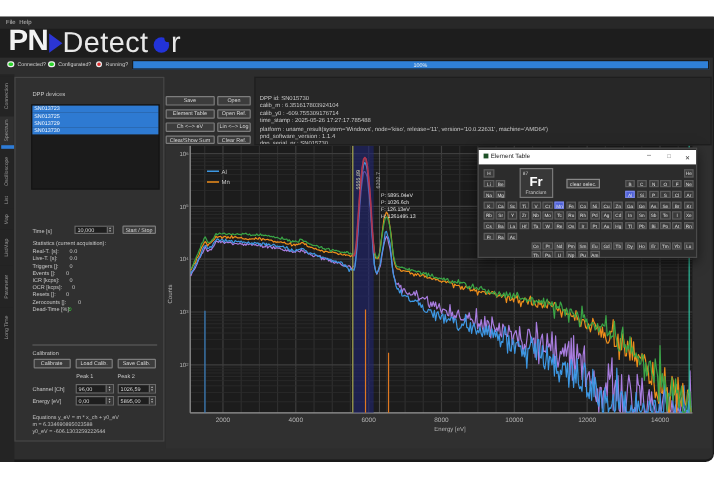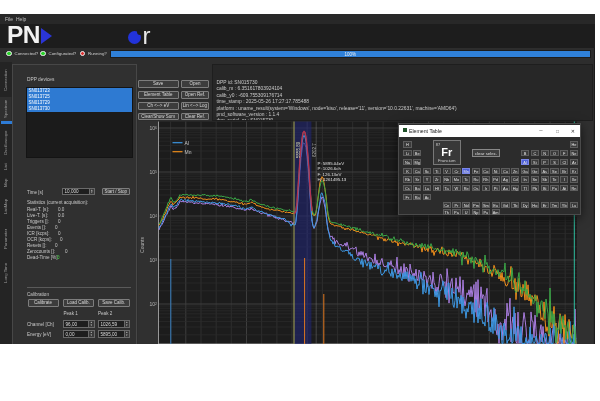--- a/index.html
+++ b/index.html
@@ -1,25 +1,26 @@
 <!DOCTYPE html>
 <html><head><meta charset="utf-8">
 <style>
 * { margin:0; padding:0; }
 html,body { width:600px; height:401px; background:#fff; font-family:"Liberation Sans", sans-serif; overflow:hidden; }
 </style></head>
 <body>
-<div style="position:relative;width:600px;height:344px;background:#fff;overflow:hidden">
+<div style="position:relative;width:600px;height:401px;background:#fff;overflow:hidden">
 <div style="position:absolute;left:0;top:14px;width:594.5px;height:371px;background:#2d2d2d;border-right:1.5px solid #1a1a1a;border-bottom:2px solid #191919;border-radius:0 0 7px 7px;box-sizing:border-box"></div>
 <div style="position:absolute;left:0;top:14px;width:594.5px;height:33.5px;background:#1d1d1d"></div>
 <div style="position:absolute;left:0;top:14px;width:594.5px;height:9.5px;background:#282828"></div>
 <div style="position:absolute;left:5px;top:16px;font-size:5px;color:#c0c0c0">File</div>
 <div style="position:absolute;left:16px;top:16px;font-size:5px;color:#c0c0c0">Help</div>
 <div style="position:absolute;left:7px;top:23px;font-size:24.5px;font-weight:bold;color:#f2f2f2;letter-spacing:-0.5px;line-height:24px">PN</div>
 <div style="position:absolute;left:40.5px;top:27.5px;width:0;height:0;border-top:8px solid transparent;border-bottom:8px solid transparent;border-left:11.5px solid #2b35d5"></div>
+<div style="position:absolute;left:52px;top:23.5px;font-size:24px;font-weight:300;color:#e8e8e8;line-height:24px;letter-spacing:0.4px">Detect</div>
 <div style="position:absolute;left:127.8px;top:30.5px;width:13px;height:13px;background:#2233d9;border-radius:50%"></div>
 <div style="position:absolute;left:136.8px;top:28.5px;width:6.5px;height:6.5px;background:#1d1d1d;border-radius:50%"></div>
 <div style="position:absolute;left:142.5px;top:23.5px;font-size:24px;font-weight:300;color:#e8e8e8;line-height:24px">r</div>
 <div style="position:absolute;left:6.3px;top:50.8px;width:5.4px;height:5.4px;background:#2ad42a;border:0.8px solid #eee;border-radius:50%;box-sizing:border-box"></div>
 <div style="position:absolute;left:14.5px;top:51.3px;font-size:4.4px;color:#d0d0d0">Connected?</div>
 <div style="position:absolute;left:40.3px;top:50.8px;width:5.4px;height:5.4px;background:#2ad42a;border:0.8px solid #eee;border-radius:50%;box-sizing:border-box"></div>
 <div style="position:absolute;left:48.5px;top:51.3px;font-size:4.4px;color:#d0d0d0">Configurated?</div>
 <div style="position:absolute;left:79.8px;top:50.8px;width:5.4px;height:5.4px;background:#e03030;border:0.8px solid #eee;border-radius:50%;box-sizing:border-box"></div>
 <div style="position:absolute;left:88px;top:51.3px;font-size:4.4px;color:#d0d0d0">Running?</div>
 <div style="position:absolute;left:109.5px;top:50px;width:481.5px;height:7.5px;background:#2f80d8;border:0.5px solid #1c1c1c;box-sizing:border-box">

